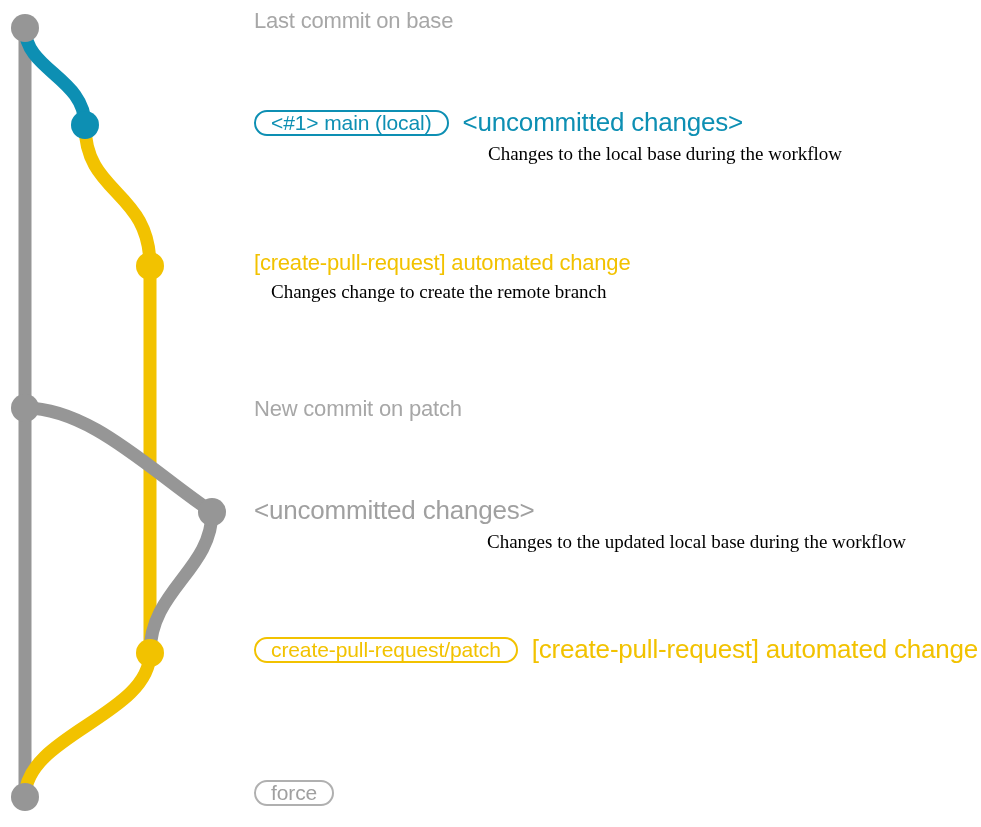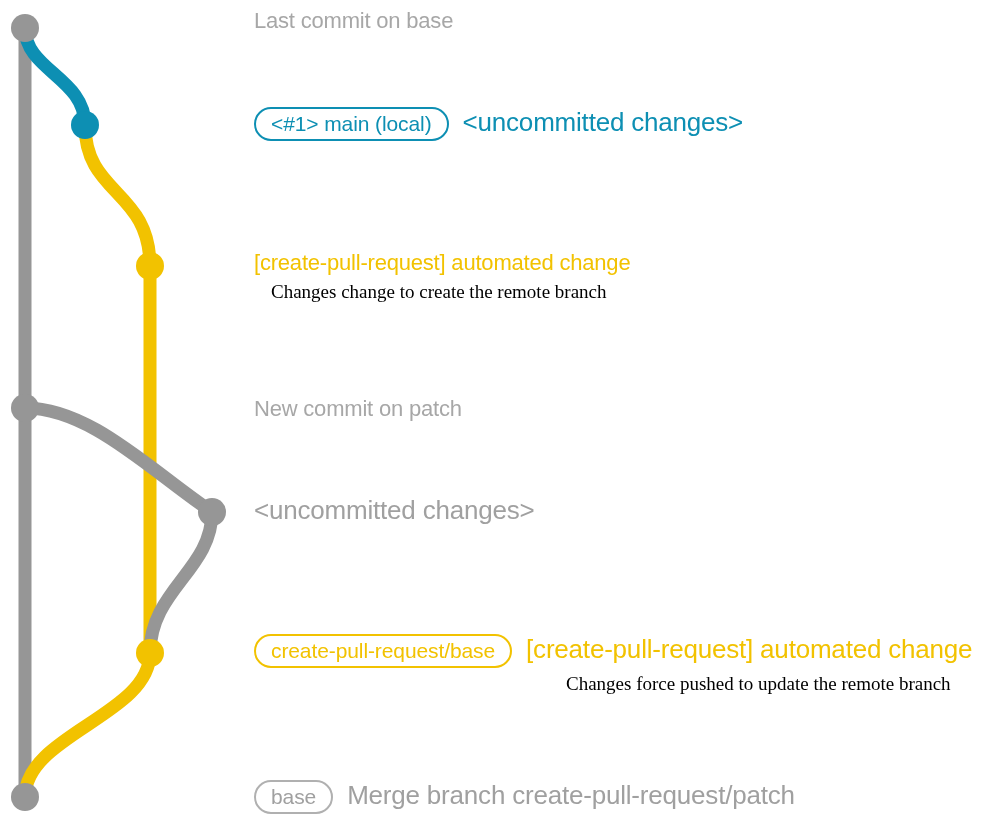--- a/index.html
+++ b/index.html
@@ -31,28 +31,28 @@
     top: 0;
     width: 981px;
     height: 827px;
   }
   .row {
     position: absolute;
     left: 254px;
   }
   .row-head {
     display: flex;
-    align-items: flex-start;
+    align-items: center;
     white-space: nowrap;
   }
   .pill {
     display: inline-flex;
     align-items: center;
     justify-content: center;
-    height: 34px;
+    height: 26px;
     box-sizing: border-box;
     border: 2px solid #999;
     border-radius: 18px;
     padding: 0 15px;
     font-size: 21px;
     letter-spacing: -0.1px;
     color: #999;
     background: #ffffff;
   }
   .pill.blue { border-color: #0d8fb3; color: #0d8fb3; }
@@ -126,50 +126,50 @@
       <div class="row-head">
         <span class="plain-head">Last commit on base</span>
       </div>
     </div>
 
     <div class="row" style="top:107px">
       <div class="row-head">
         <span class="pill blue">&lt;#1&gt; main (local)</span>
         <span class="subject blue">&lt;uncommitted changes&gt;</span>
       </div>
+      <div class="note" style="margin-left:234px">Changes to the local base during the workflow</div>
     </div>
 
     <div class="row" style="top:250px">
       <div class="row-head">
         <span class="plain-head yellow">[create-pull-request] automated change</span>
       </div>
       <div class="note" style="margin-left:17px">Changes change to create the remote branch</div>
     </div>
 
     <div class="row" style="top:396px">
       <div class="row-head">
         <span class="plain-head">New commit on patch</span>
       </div>
     </div>
 
     <div class="row" style="top:495px">
       <div class="row-head">
         <span class="subject gray-dark">&lt;uncommitted changes&gt;</span>
       </div>
+      <div class="note" style="margin-left:233px">Changes to the updated local base during the workflow</div>
     </div>
 
     <div class="row" style="top:634px">
       <div class="row-head">
-        <span class="pill yellow">create-pull-request/base</span>
+        <span class="pill yellow">create-pull-request/patch</span>
         <span class="subject yellow">[create-pull-request] automated change</span>
       </div>
-      <div class="note" style="margin-left:312px">Changes force pushed to update the remote branch</div>
     </div>
 
     <div class="row" style="top:780px">
       <div class="row-head">
-        <span class="pill gray-dark">base</span>
-        <span class="subject gray-dark">Merge branch create-pull-request/patch</span>
+        <span class="pill gray-dark">force</span>
       </div>
     </div>
 
   </div>
 </div>
 
 </body></html>

